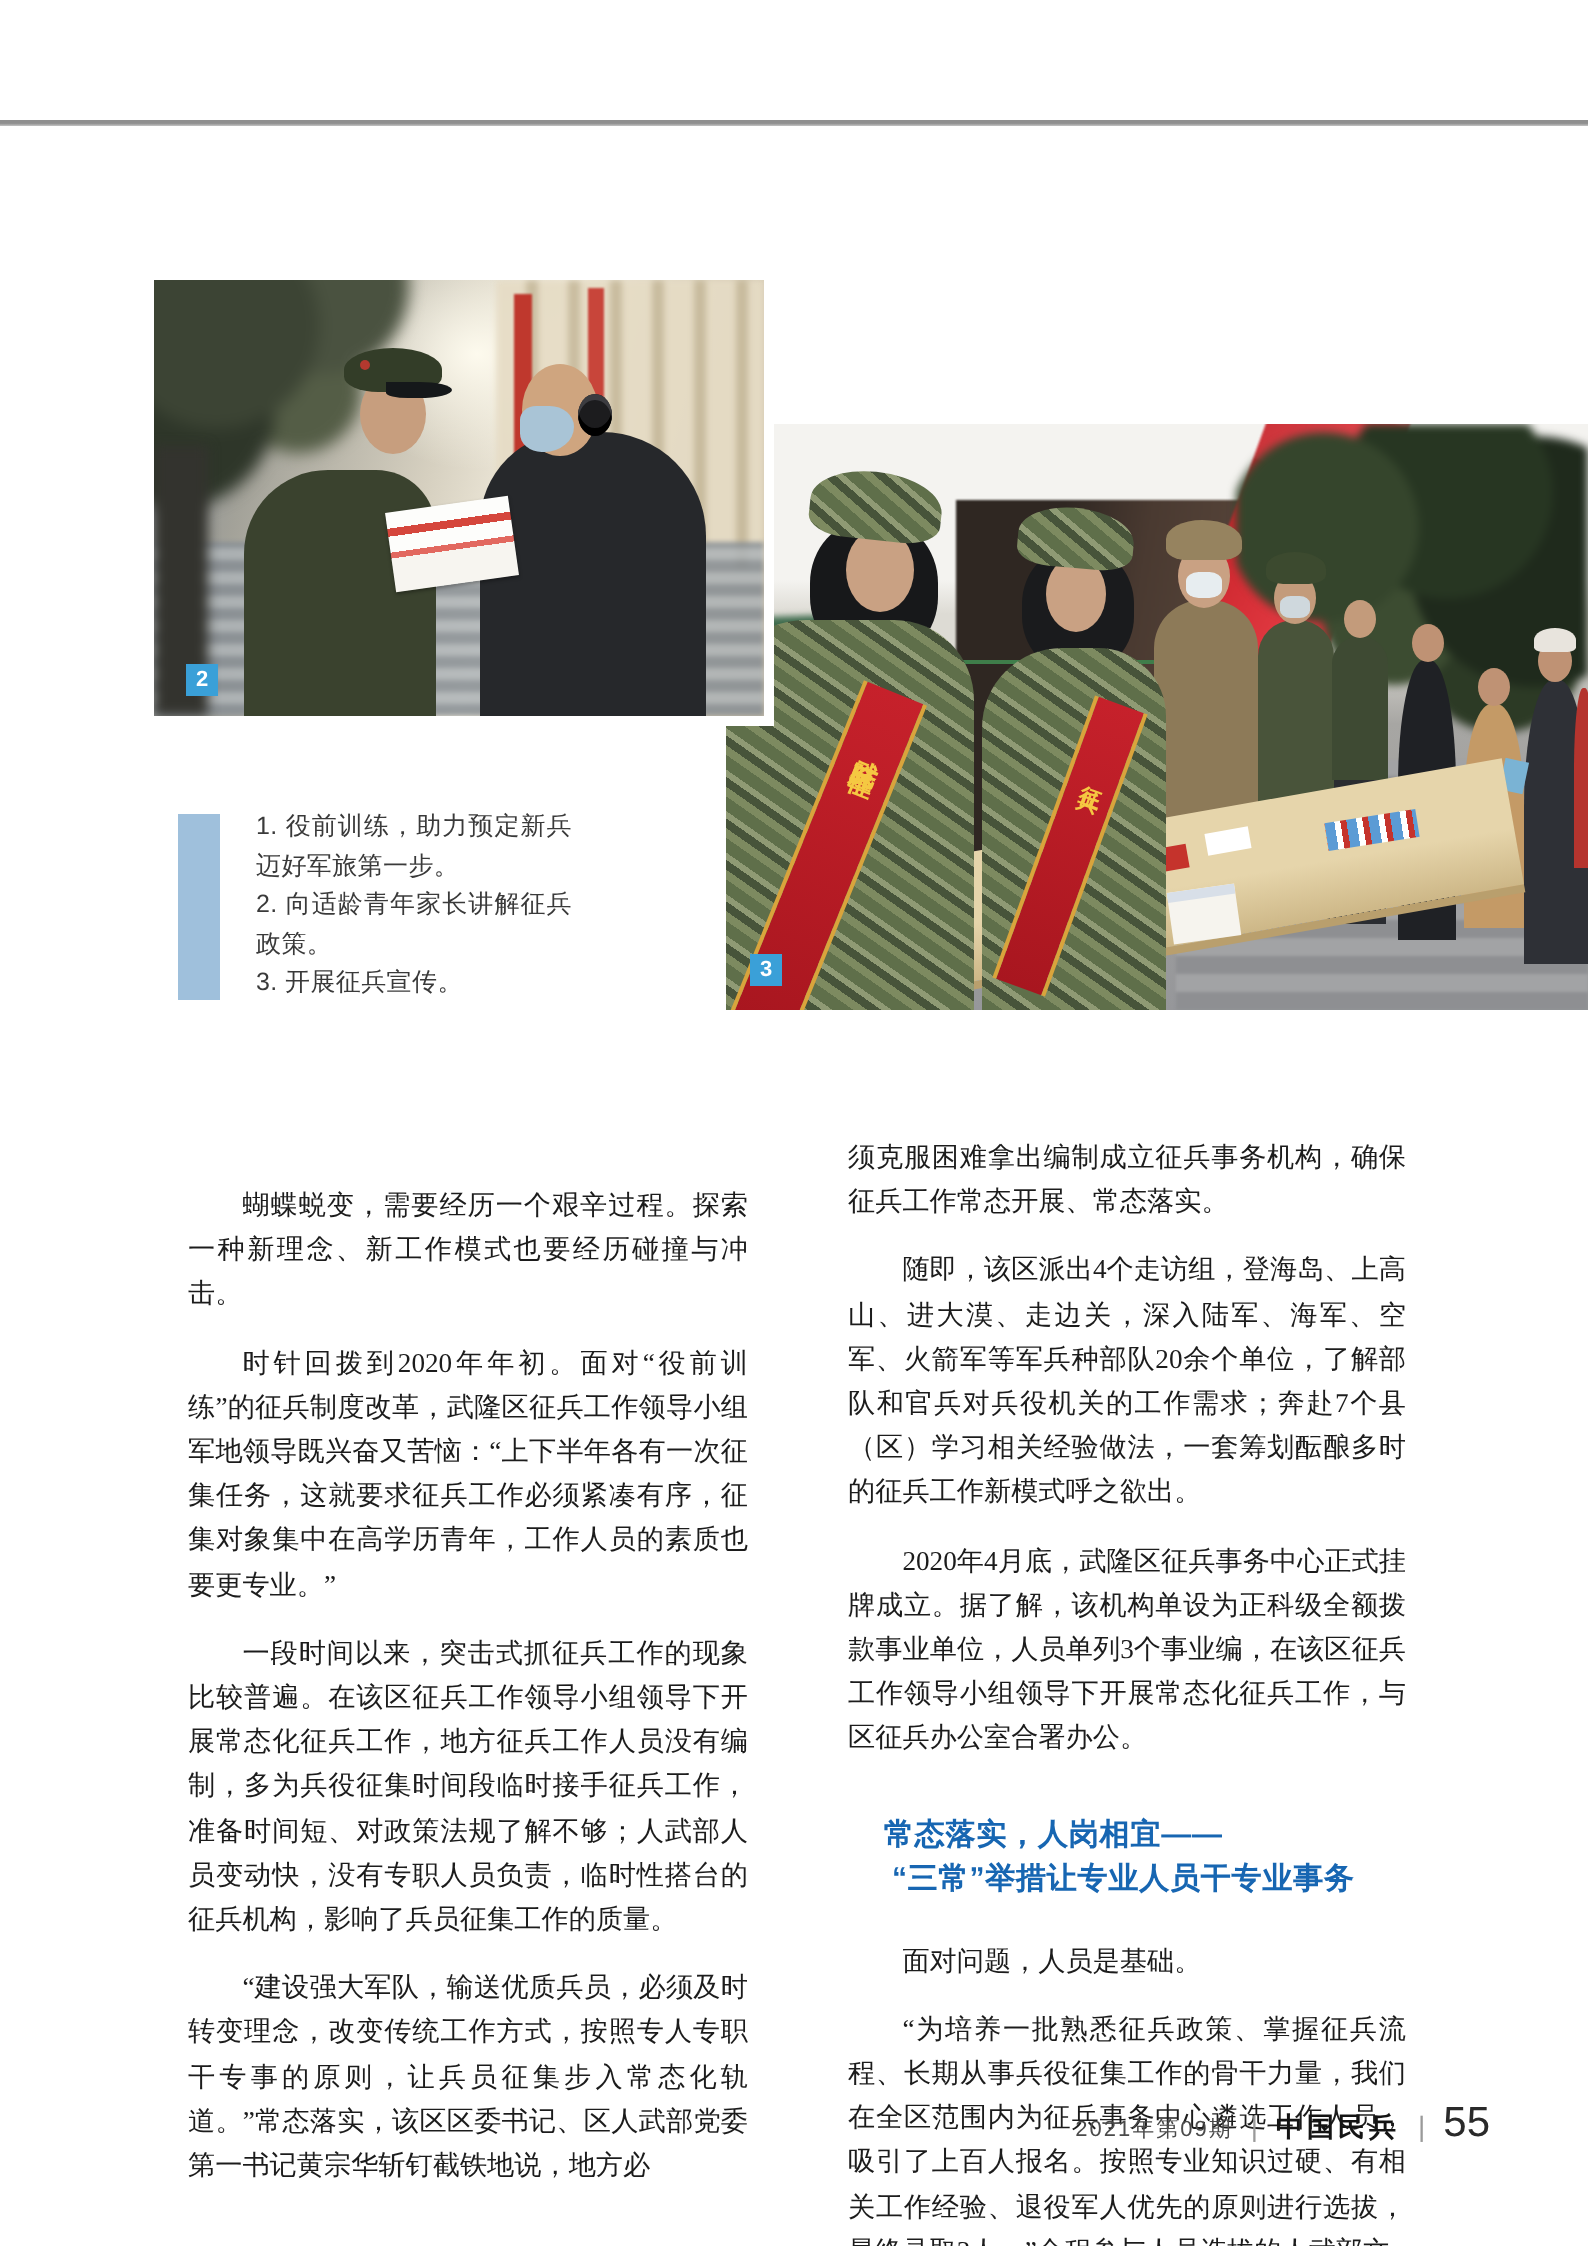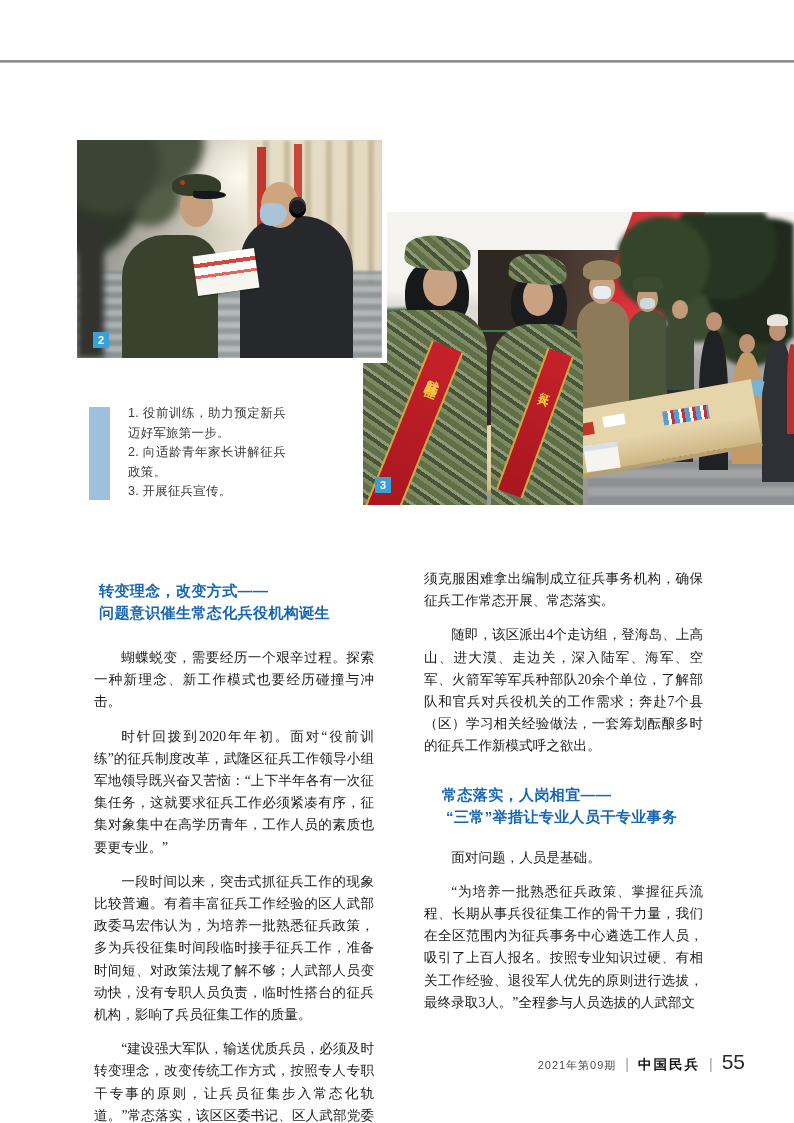--- a/index.html
+++ b/index.html
@@ -224,33 +224,30 @@
   </div>
 
   <div class="caption-bar"></div>
   <div class="caption">
     <p>1. 役前训练，助力预定新兵迈好军旅第一步。</p>
     <p>2. 向适龄青年家长讲解征兵政策。</p>
     <p>3. 开展征兵宣传。</p>
   </div>
 
   <div class="col col-left">
-    <h2 class="heading">
-      <span class="h-line1">转变理念，改变方式——</span>
-      <span class="h-line2">问题意识催生常态化兵役机构诞生</span>
-    </h2>
     <p>蝴蝶蜕变，需要经历一个艰辛过程。探索一种新理念、新工作模式也要经历碰撞与冲击。</p>
     <p>时针回拨到2020年年初。面对“役前训练”的征兵制度改革，武隆区征兵工作领导小组军地领导既兴奋又苦恼：“上下半年各有一次征集任务，这就要求征兵工作必须紧凑有序，征集对象集中在高学历青年，工作人员的素质也要更专业。”</p>
-    <p>一段时间以来，突击式抓征兵工作的现象比较普遍。有着丰富征兵工作经验的区人武部政委马宏伟认为，为培养一批熟悉征兵政策，多为兵役征集时间段临时接手征兵工作，准备时间短、对政策法规了解不够；人武部人员变动快，没有专职人员负责，临时性搭台的征兵机构，影响了兵员征集工作的质量。</p>
+    <p>一段时间以来，突击式抓征兵工作的现象比较普遍。在该区征兵工作领导小组领导下开展常态化征兵工作，地方征兵工作人员没有编制，多为兵役征集时间段临时接手征兵工作，准备时间短、对政策法规了解不够；人武部人员变动快，没有专职人员负责，临时性搭台的征兵机构，影响了兵员征集工作的质量。</p>
     <p>“建设强大军队，输送优质兵员，必须及时转变理念，改变传统工作方式，按照专人专职干专事的原则，让兵员征集步入常态化轨道。”常态落实，该区区委书记、区人武部党委第一书记黄宗华斩钉截铁地说，地方必</p>
   </div>
 
   <div class="col col-right">
     <p class="no-indent">须克服困难拿出编制成立征兵事务机构，确保征兵工作常态开展、常态落实。</p>
     <p>随即，该区派出4个走访组，登海岛、上高山、进大漠、走边关，深入陆军、海军、空军、火箭军等军兵种部队20余个单位，了解部队和官兵对兵役机关的工作需求；奔赴7个县（区）学习相关经验做法，一套筹划酝酿多时的征兵工作新模式呼之欲出。</p>
+    <p>2020年4月底，武隆区征兵事务中心正式挂牌成立。据了解，该机构单设为正科级全额拨款事业单位，人员单列3个事业编，在该区征兵工作领导小组领导下开展常态化征兵工作，与区征兵办公室合署办公。</p>
     <h2 class="heading">
       <span class="h-line1">常态落实，人岗相宜——</span>
       <span class="h-line2">“三常”举措让专业人员干专业事务</span>
     </h2>
     <p>面对问题，人员是基础。</p>
     <p>“为培养一批熟悉征兵政策、掌握征兵流程、长期从事兵役征集工作的骨干力量，我们在全区范围内为征兵事务中心遴选工作人员，吸引了上百人报名。按照专业知识过硬、有相关工作经验、退役军人优先的原则进行选拔，最终录取3人。”全程参与人员选拔的人武部文</p>
   </div>
 
   <div class="footer">
     <span class="footer-issue">2021年第09期</span>

